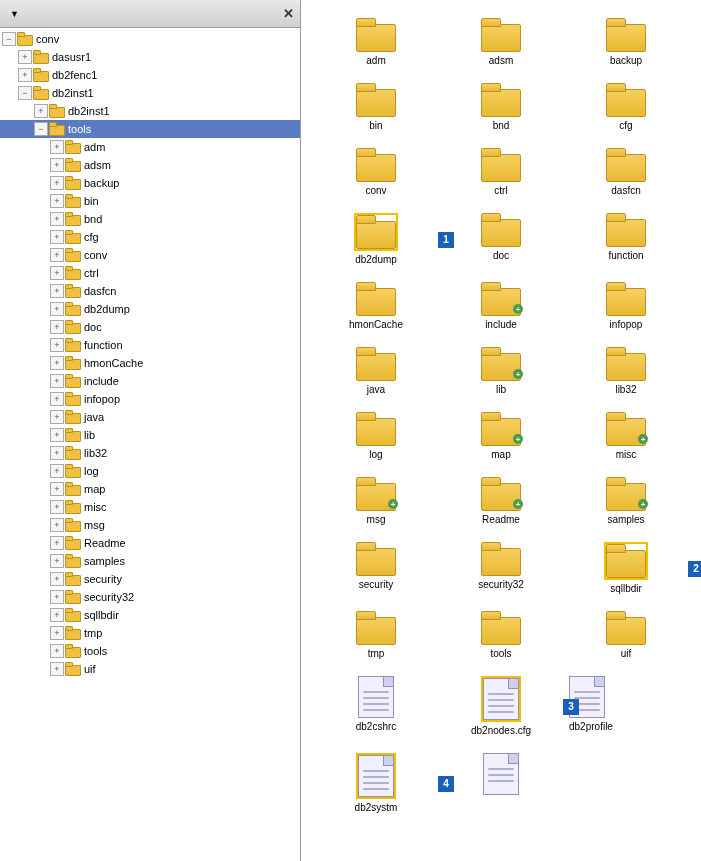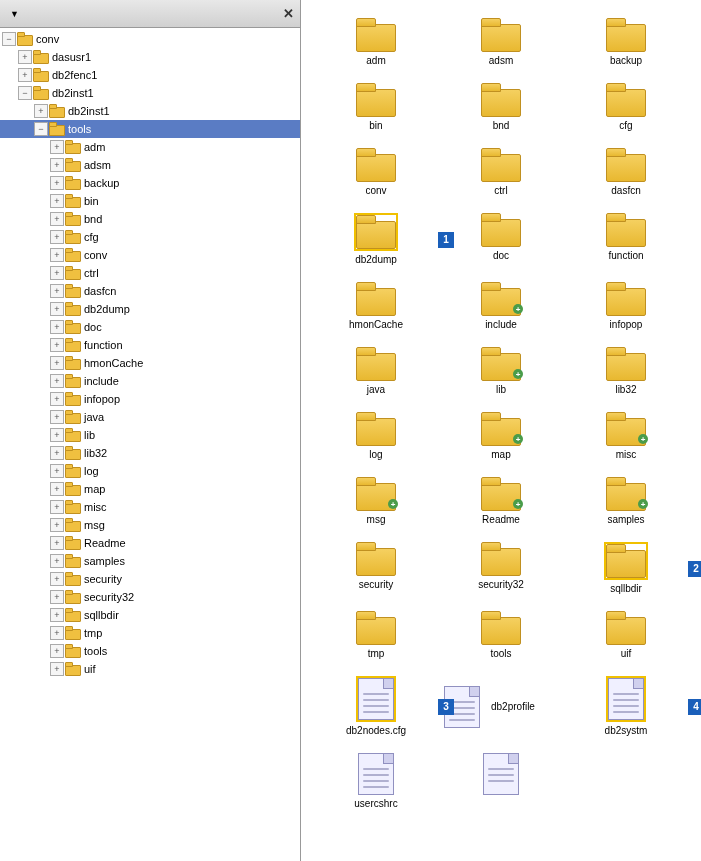--- a/index.html
+++ b/index.html
@@ -722,35 +722,47 @@
         <div style="display: flex; flex-direction: column; align-items: center; gap: 3px; padding: 3px; cursor: pointer; position: relative;">
           <div style="position: relative; display: inline-block;">
             <div style="width: 40px; height: 34px; position: relative;">
               <div style="position: absolute; bottom: 0px; left: 0px; width: 40px; height: 28px; background: linear-gradient(rgb(245, 208, 96), rgb(232, 184, 48)); border: 1.5px solid rgb(192, 144, 32); border-radius: 2px;"></div>
               <div style="position: absolute; top: 0px; left: 0px; width: 20px; height: 9px; background: linear-gradient(rgb(245, 208, 96), rgb(232, 184, 48)); border: 1.5px solid rgb(192, 144, 32); border-radius: 2px 2px 0px 0px;"></div>
             </div>
           </div>
           <div style="font-size: 10px; text-align: center; max-width: 70px; word-break: break-word; line-height: 1.2;">uif</div>
         </div>
         <div style="display: flex; flex-direction: column; align-items: center; gap: 3px; padding: 3px; cursor: pointer; position: relative;">
+          <div style="position: relative; display: inline-block;">
+            <div style="width: 36px; height: 42px; position: relative; background: rgb(240, 240, 255); border: 1.5px solid rgb(144, 144, 192);">
+              <div style="position: absolute; top: 0px; right: 0px; width: 10px; height: 10px; background: rgb(208, 208, 238); border-left: 1.5px solid rgb(144, 144, 192); border-bottom: 1.5px solid rgb(144, 144, 192);"></div>
+              <div style="position: absolute; left: 4px; right: 4px; height: 2px; background: rgb(176, 176, 208); border-radius: 1px; top: 14px;"></div>
+              <div style="position: absolute; left: 4px; right: 4px; height: 2px; background: rgb(176, 176, 208); border-radius: 1px; top: 20px;"></div>
+              <div style="position: absolute; left: 4px; right: 4px; height: 2px; background: rgb(176, 176, 208); border-radius: 1px; top: 26px;"></div>
+              <div style="position: absolute; left: 4px; right: 4px; height: 2px; background: rgb(176, 176, 208); border-radius: 1px; top: 32px;"></div>
+            </div>
+          </div>
+          <div style="font-size: 10px; text-align: center; max-width: 70px; word-break: break-word; line-height: 1.2;">db2cshrc</div>
+        </div>
+        <div style="display: flex; flex-direction: column; align-items: center; gap: 3px; padding: 3px; cursor: pointer; position: relative;">
           <div style="position: relative; display: inline-block; border: 2px solid rgb(240, 192, 0);">
             <div style="width: 36px; height: 42px; position: relative; background: rgb(240, 240, 255); border: 1.5px solid rgb(144, 144, 192);">
               <div style="position: absolute; top: 0px; right: 0px; width: 10px; height: 10px; background: rgb(208, 208, 238); border-left: 1.5px solid rgb(144, 144, 192); border-bottom: 1.5px solid rgb(144, 144, 192);"></div>
               <div style="position: absolute; left: 4px; right: 4px; height: 2px; background: rgb(176, 176, 208); border-radius: 1px; top: 14px;"></div>
               <div style="position: absolute; left: 4px; right: 4px; height: 2px; background: rgb(176, 176, 208); border-radius: 1px; top: 20px;"></div>
               <div style="position: absolute; left: 4px; right: 4px; height: 2px; background: rgb(176, 176, 208); border-radius: 1px; top: 26px;"></div>
               <div style="position: absolute; left: 4px; right: 4px; height: 2px; background: rgb(176, 176, 208); border-radius: 1px; top: 32px;"></div>
             </div>
           </div>
           <div style="position: absolute; right: -18px; top: 50%; transform: translateY(-50%); display: flex; align-items: center; z-index: 10;">
             <div style="width: 16px; height: 16px; background: rgb(26, 95, 186); color: rgb(255, 255, 255); font-size: 10px; font-weight: bold; display: flex; align-items: center; justify-content: center;">3</div>
           </div>
           <div style="font-size: 10px; text-align: center; max-width: 70px; word-break: break-word; line-height: 1.2;">db2nodes.cfg</div>
         </div>
-        <div style="display: flex; flex-direction: row; align-items: center; gap: 11px; padding: 3px; cursor: pointer; position: relative;">
+        <div style="display: flex; flex-direction: column; align-items: flex-start; gap: 3px; padding: 3px; cursor: pointer; position: relative;">
           <div style="position: relative; display: inline-block;">
             <div style="width: 36px; height: 42px; position: relative; background: rgb(240, 240, 255); border: 1.5px solid rgb(144, 144, 192);">
               <div style="position: absolute; top: 0px; right: 0px; width: 10px; height: 10px; background: rgb(208, 208, 238); border-left: 1.5px solid rgb(144, 144, 192); border-bottom: 1.5px solid rgb(144, 144, 192);"></div>
               <div style="position: absolute; left: 4px; right: 4px; height: 2px; background: rgb(176, 176, 208); border-radius: 1px; top: 14px;"></div>
               <div style="position: absolute; left: 4px; right: 4px; height: 2px; background: rgb(176, 176, 208); border-radius: 1px; top: 20px;"></div>
               <div style="position: absolute; left: 4px; right: 4px; height: 2px; background: rgb(176, 176, 208); border-radius: 1px; top: 26px;"></div>
               <div style="position: absolute; left: 4px; right: 4px; height: 2px; background: rgb(176, 176, 208); border-radius: 1px; top: 32px;"></div>
             </div>
           </div>
           <div style="font-size: 10px; text-align: center; max-width: 70px; word-break: break-word; line-height: 1.2;">db2profile</div>
@@ -770,32 +782,20 @@
           </div>
           <div style="font-size: 10px; text-align: center; max-width: 70px; word-break: break-word; line-height: 1.2;">db2systm</div>
         </div>
         <div style="display: flex; flex-direction: column; align-items: center; gap: 3px; padding: 3px; cursor: pointer; position: relative;">
           <div style="position: relative; display: inline-block;">
             <div style="width: 36px; height: 42px; position: relative; background: rgb(240, 240, 255); border: 1.5px solid rgb(144, 144, 192);">
               <div style="position: absolute; top: 0px; right: 0px; width: 10px; height: 10px; background: rgb(208, 208, 238); border-left: 1.5px solid rgb(144, 144, 192); border-bottom: 1.5px solid rgb(144, 144, 192);"></div>
               <div style="position: absolute; left: 4px; right: 4px; height: 2px; background: rgb(176, 176, 208); border-radius: 1px; top: 14px;"></div>
               <div style="position: absolute; left: 4px; right: 4px; height: 2px; background: rgb(176, 176, 208); border-radius: 1px; top: 20px;"></div>
               <div style="position: absolute; left: 4px; right: 4px; height: 2px; background: rgb(176, 176, 208); border-radius: 1px; top: 26px;"></div>
-              <div style="position: absolute; left: 4px; right: 4px; height: 2px; background: rgb(176, 176, 208); border-radius: 1px; top: 32px;"></div>
-            </div>
-          </div>
-          <div style="font-size: 10px; text-align: center; max-width: 70px; word-break: break-word; line-height: 1.2;">usercshrc</div>
-        </div>
-        <div style="display: flex; flex-direction: column; align-items: center; gap: 3px; padding: 3px; cursor: pointer; position: relative;">
-          <div style="position: relative; display: inline-block;">
-            <div style="width: 36px; height: 42px; position: relative; background: rgb(240, 240, 255); border: 1.5px solid rgb(144, 144, 192);">
-              <div style="position: absolute; top: 0px; right: 0px; width: 10px; height: 10px; background: rgb(208, 208, 238); border-left: 1.5px solid rgb(144, 144, 192); border-bottom: 1.5px solid rgb(144, 144, 192);"></div>
-              <div style="position: absolute; left: 4px; right: 4px; height: 2px; background: rgb(176, 176, 208); border-radius: 1px; top: 14px;"></div>
-              <div style="position: absolute; left: 4px; right: 4px; height: 2px; background: rgb(176, 176, 208); border-radius: 1px; top: 20px;"></div>
-              <div style="position: absolute; left: 4px; right: 4px; height: 2px; background: rgb(176, 176, 208); border-radius: 1px; top: 26px;"></div>
             </div>
           </div>
         </div>
         <div style="display: flex; flex-direction: column; align-items: center; gap: 3px; padding: 3px; cursor: pointer; position: relative;"></div>
         <div style="display: flex; flex-direction: column; align-items: center; gap: 3px; padding: 3px; cursor: pointer; position: relative;"></div>
       </div>
   </div>
 </div>
 
 </body></html>

